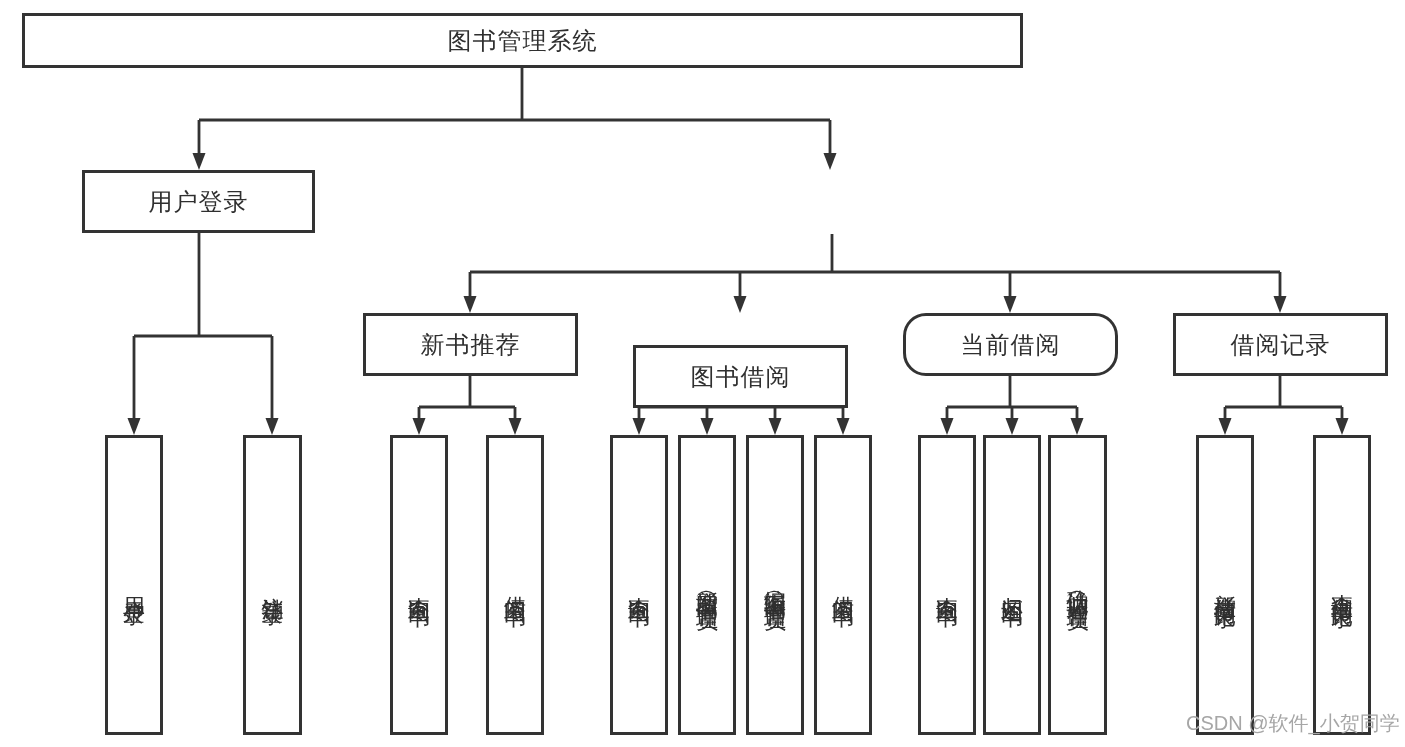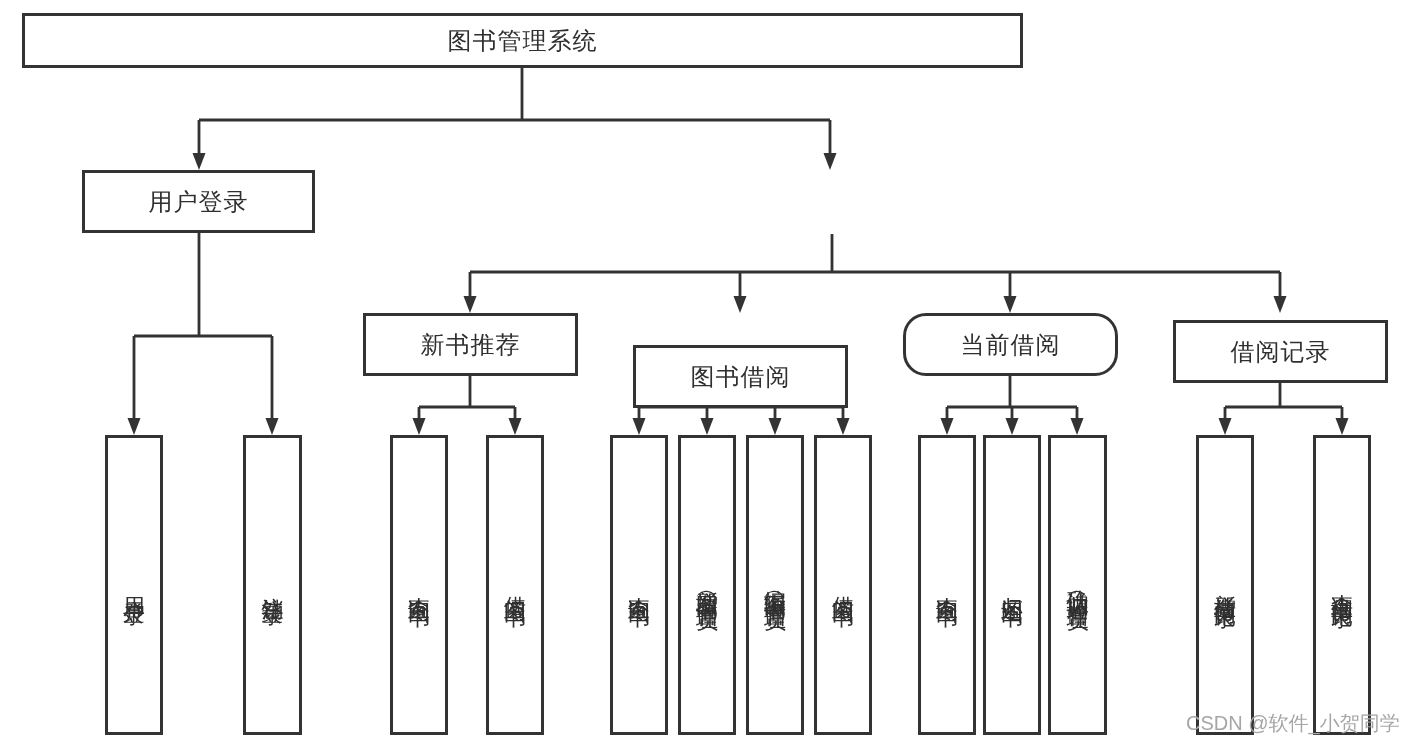--- a/index.html
+++ b/index.html
@@ -113,21 +113,21 @@
 
   <div class="node hnode" style="left:363px; top:313px; width:215px; height:63px;">
     <span class="node-label">新书推荐</span>
   </div>
   <div class="node hnode" style="left:633px; top:313px; width:215px; height:63px;margin-top:32px;">
     <span class="node-label">图书借阅</span>
   </div>
   <div class="node hnode" style="left:903px; top:313px; width:215px; height:63px;border-radius:23px;">
     <span class="node-label">当前借阅</span>
   </div>
-  <div class="node hnode" style="left:1173px; top:313px; width:215px; height:63px;margin-top:7px;">
+  <div class="node hnode" style="left:1173px; top:313px; width:215px; height:63px;">
     <span class="node-label">借阅记录</span>
   </div>
 
   <div class="node leaf" style="left:105px; top:435px; width:58px; height:300px;">
     <span class="node-label">用户登录</span>
   </div>
   <div class="node leaf" style="left:243px; top:435px; width:59px; height:300px;">
     <span class="node-label">注销登录</span>
   </div>
 

